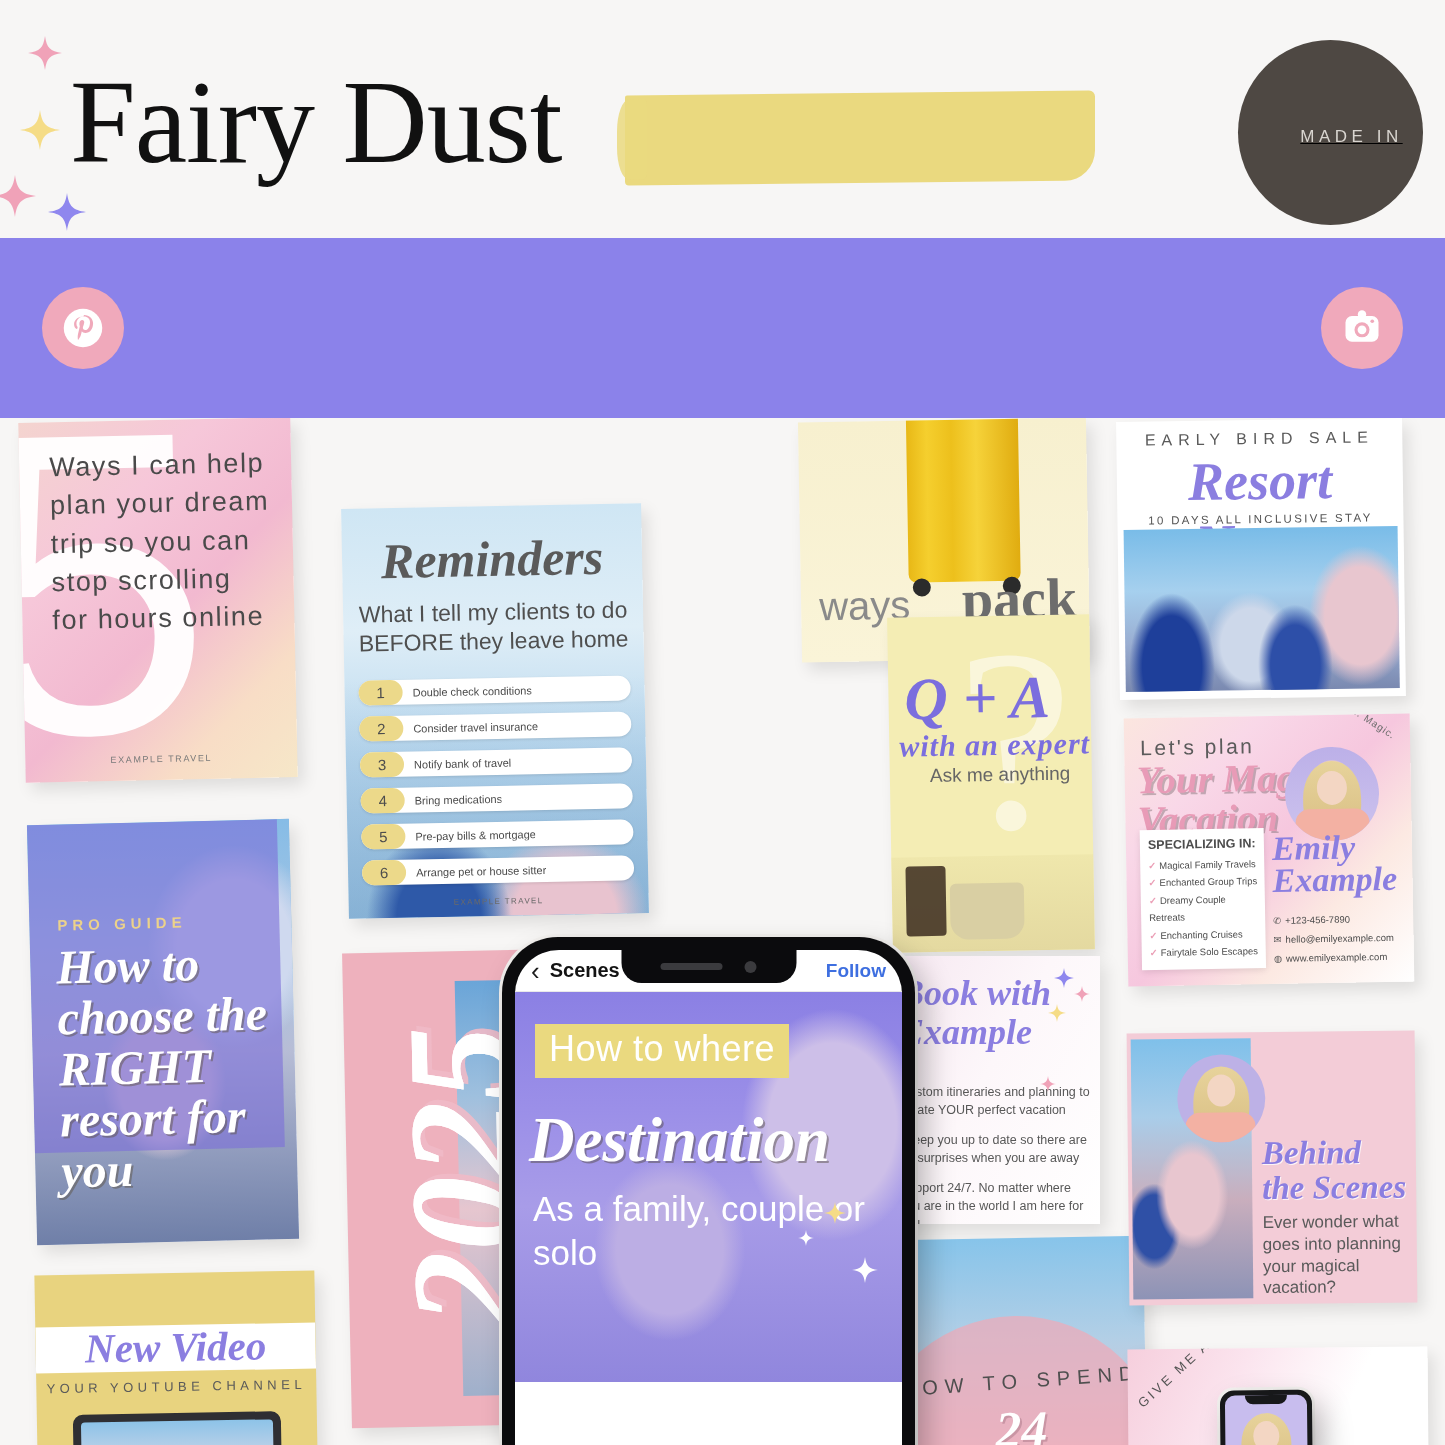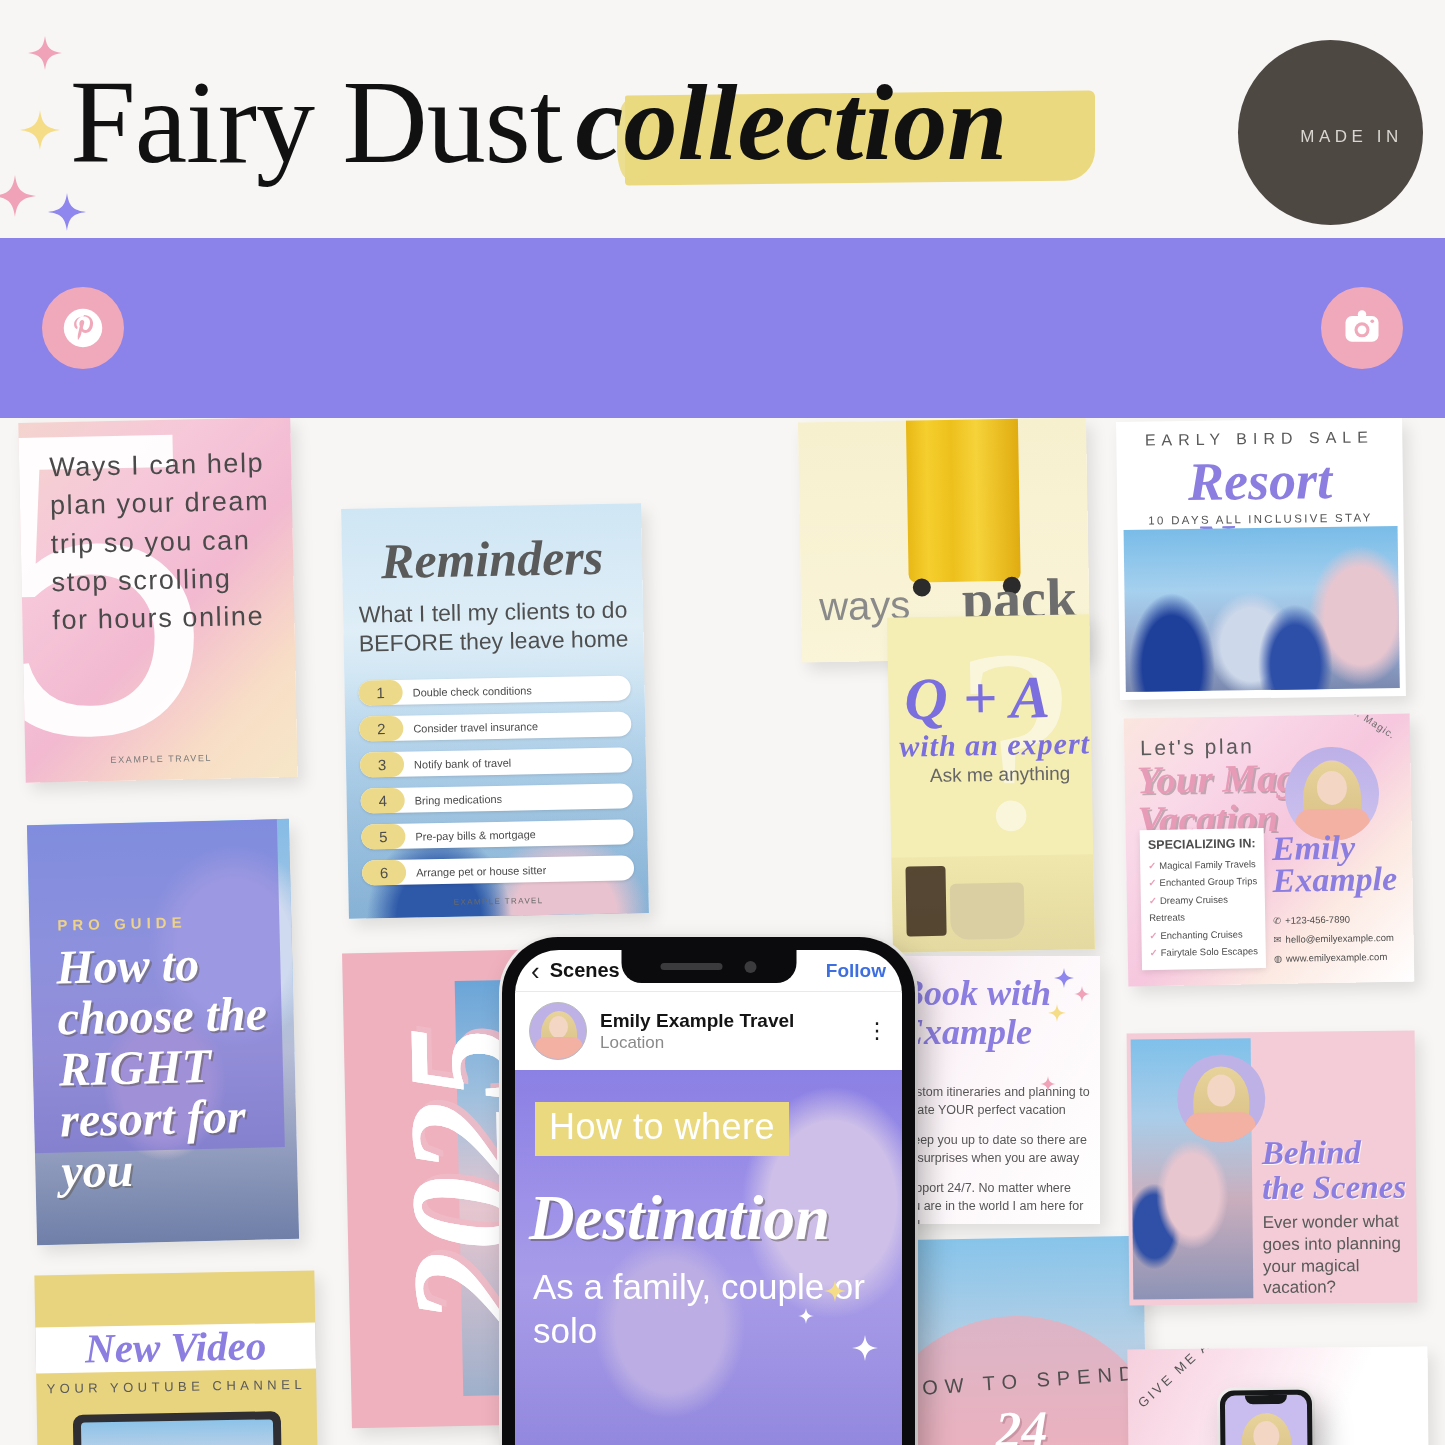--- a/index.html
+++ b/index.html
@@ -37,21 +37,21 @@
   .title-italic {
     position: relative; z-index: 2;
     font-family: "Liberation Serif", serif;
     font-style: italic; font-weight: bold;
     font-size: 108px; line-height: 1; color: #111; margin-left: 14px;
     white-space: nowrap;
   }
   .canva-badge {
     position: absolute; right: 22px; top: 40px; width: 185px; height: 185px;
     border-radius: 50%; background: #4e4843;
-    display: flex; flex-direction: column; align-items: center; justify-content: center;
+    display: flex; flex-direction: column; align-items: center; justify-content: center; text-decoration: underline;
   }
   .canva-made {
     color: #d9d5d0; font-size: 17px; letter-spacing: 4.5px; font-weight: 400;
     margin-left: 42px; margin-bottom: -8px;
   }
   .canva-word {
     color: #e6e2dd; font-family: "Liberation Serif", serif; font-style: italic;
     font-weight: bold; font-size: 62px; letter-spacing: -1px; margin-top: 2px;
   }
 
@@ -362,21 +362,20 @@
   <span class="spark" style="left:48px;top:193px">
     <svg width="38" height="38" viewBox="0 0 40 40">
         <path d="M20 0 C22 14 26 18 40 20 C26 22 22 26 20 40 C18 26 14 22 0 20 C14 18 18 14 20 0Z" fill="#8f87ee"></path>
       </svg>
   </span>
 
   <div class="brush"></div>
 
   <div class="title-wrap">
     <span class="title-serif">Fairy Dust</span>
-    <span class="title-italic">collection</span>
   </div>
 
   <div class="canva-badge">
     <span class="canva-made">MADE IN</span>
   </div>
 </div>
 
 <div class="banner">
   <div class="social-badge left">
     <svg width="42" height="42" viewBox="0 0 24 24">
@@ -533,21 +532,21 @@
     <div class="avatar">
         <span class="hair"></span>
         <span class="face"></span>
         <span class="top"></span>
       </div>
     <div class="speclist">
       <h4>SPECIALIZING IN:</h4>
       <ul>
         <li><span class="ck">✓</span><span>Magical Family Travels</span></li>
         <li><span class="ck">✓</span><span>Enchanted Group Trips</span></li>
-        <li><span class="ck">✓</span><span>Dreamy Cruises Retreats</span></li>
+        <li><span class="ck">✓</span><span>Dreamy Couple Retreats</span></li>
         <li><span class="ck">✓</span><span>Enchanting Cruises</span></li>
         <li><span class="ck">✓</span><span>Fairytale Solo Escapes</span></li>
       </ul>
     </div>
     <div class="ee">Emily Example</div>
     <div class="contact">
       <div><span class="ic">✆</span><span>+123-456-7890</span></div>
       <div><span class="ic">✉</span><span>hello@emilyexample.com</span></div>
       <div><span class="ic">◍</span><span>www.emilyexample.com</span></div>
     </div>
@@ -582,32 +581,20 @@
         <span class="dot"></span>
       </div>
 
 
       <div class="navbar">
         <span class="back">‹</span>
         <span class="ttl">Scenes</span>
         <span class="follow">Follow</span>
       </div>
 
-      <div class="posthead">
-        <span class="pfp">
-            <span class="hair"></span>
-            <span class="face"></span>
-            <span class="top"></span>
-          </span>
-        <span class="meta">
-          <div class="nm">Emily Example Travel</div>
-          <div class="loc">Location</div>
-        </span>
-        <span class="more">⋮</span>
-      </div>
 
       <div class="postimg">
         <span class="hl">How to where</span>
         <span class="dest">Destination</span>
         <span class="sub">As a family, couple or solo</span>
 
         <span class="spark" style="right:56px;top:210px">
             <svg width="22" height="22" viewBox="0 0 40 40">
               <path d="M20 0 C22 14 26 18 40 20 C26 22 22 26 20 40 C18 26 14 22 0 20 C14 18 18 14 20 0Z" fill="#f5dc86"></path>
             </svg>

